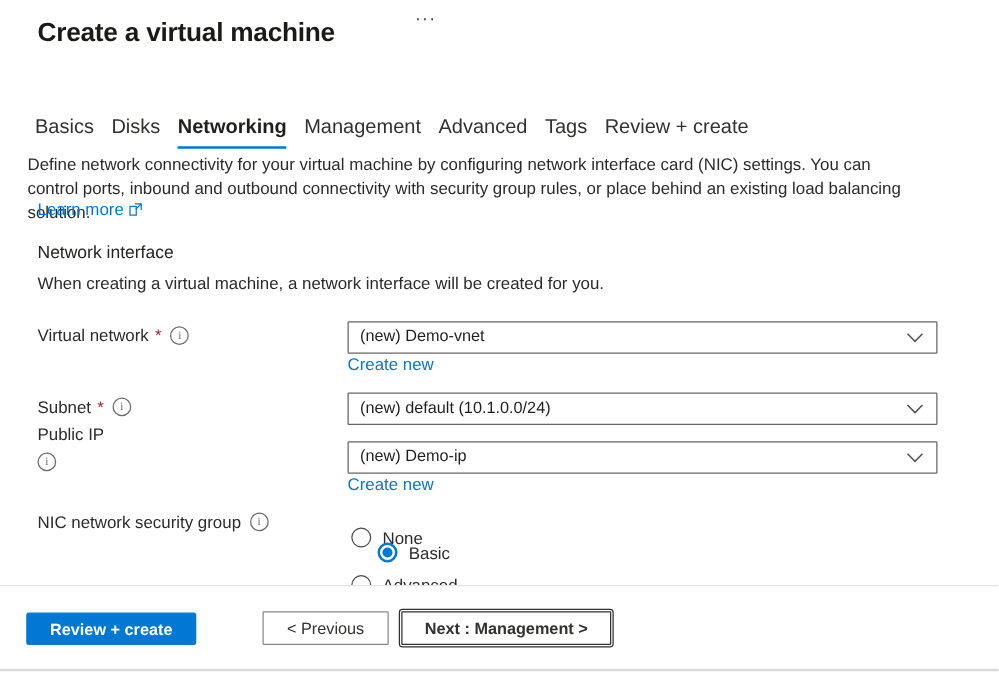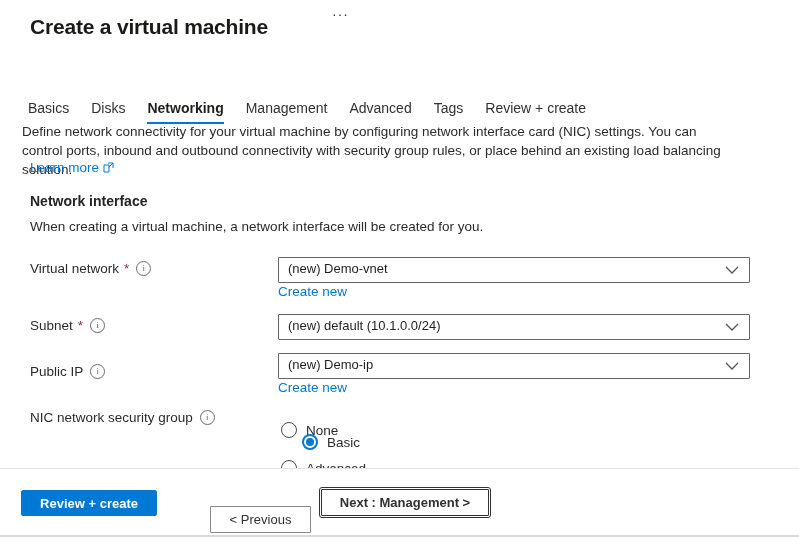--- a/index.html
+++ b/index.html
@@ -11,28 +11,28 @@
 
   .page-title {
     position:absolute; left:30px; top:1px; font-size:21px; font-weight:700;
     color:#1b1a19; letter-spacing:-0.2px;
   }
   .more-btn {
     position:absolute; left:328px; top:4px; font-size:14px; color:#3b3a39;
     letter-spacing:1px; cursor:pointer; background:none; border:none; padding:2px 4px;
   }
 
-  .tabs { position:absolute; left:28px; top:100px; display:flex; gap:22px; font-size:14px; }
+  .tabs { position:absolute; left:28px; top:93px; display:flex; gap:14px; font-size:16px; }
   .tab { padding-bottom:6px; color:#323130; cursor:pointer; border-bottom:2px solid transparent; }
   .tab.selected { font-weight:700; border-bottom:2px solid #0078d4; color:#201f1e; }
 
   .description { position:absolute; left:22px; top:122px; width:702px; font-size:13.5px; line-height:19px; color:#2b2b2b; margin:0; }
   .learn-more { position:absolute; left:30px; top:160px; font-size:13.5px; color:#0078d4; text-decoration:none; display:inline-flex; align-items:center; gap:4px; }
 
-  .section-heading { position:absolute; left:30px; top:193px; font-size:14px; font-weight:700; color:#252423; }
+  .section-heading { position:absolute; left:30px; top:193px; font-size:14px; font-weight:400; color:#252423; }
   .section-subtext { position:absolute; left:30px; top:219px; font-size:13.5px; color:#2b2b2b; }
 
   .field-label { position:absolute; left:30px; display:flex; align-items:flex-start; gap:7px; font-size:13.5px; color:#2b2b2b; height:18px; }
   .required { color:#a4262c; font-size:13.5px; margin-left:-2px; }
   .info-icon {
     width:13px; height:13px; border:1px solid #6b6b6b; border-radius:50%;
     display:inline-flex; align-items:center; justify-content:center;
     color:#6b6b6b; flex:0 0 auto; cursor:default;
   }
   .info-icon::before { content:"i"; font-size:9px; font-family:"Liberation Serif", serif; line-height:1; }
@@ -57,21 +57,21 @@
     position:absolute; left:0; top:468px; width:799px; height:66px;
     background:#fff; border-top:1px solid #e4e4e4; border-bottom:2px solid #d8d8d8;
   }
   .btn { cursor:pointer; display:flex; align-items:center; justify-content:center; box-sizing:border-box; font-family:"Liberation Sans", sans-serif; }
   .btn-primary {
     position:absolute; left:21px; top:21px; width:136px; height:26px;
     background:#0078d4; color:#ffffff; font-weight:700; font-size:13px;
     border:1px solid #0078d4; border-radius:2px;
   }
   .btn-previous {
-    position:absolute; left:210px; top:37px; width:101px; height:27px;
+    position:absolute; left:210px; top:20px; width:101px; height:27px;
     background:#ffffff; border:1px solid #8a8886; border-radius:1px;
     font-size:13px; color:#323130;
   }
   .btn-next {
     position:absolute; left:321px; top:20px; width:168px; height:27px;
     background:#ffffff; border:1px solid #323130; outline:1px solid #323130; outline-offset:1px;
     border-radius:1px; font-size:13px; font-weight:700; color:#323130;
   }
 </style>
 </head>
@@ -130,21 +130,21 @@
     </div>
     <div class="select" style="top:314px;">
       <span>(new) default (10.1.0.0/24)</span>
       <span class="chev">
         <svg width="14" height="9" viewBox="0 0 14 9">
             <path d="M1 1.5l6 6 6-6" fill="none" stroke="#555" stroke-width="1.3"></path>
           </svg>
       </span>
     </div>
 
-    <div class="field-label" style="top:364px;">
+    <div class="field-label" style="top:340px;flex-direction:column;">
       <span>Public IP</span>
       <span class="info-icon"></span>
     </div>
     <div class="select" style="top:353px;">
       <span>(new) Demo-ip</span>
       <span class="chev">
         <svg width="14" height="9" viewBox="0 0 14 9">
             <path d="M1 1.5l6 6 6-6" fill="none" stroke="#555" stroke-width="1.3"></path>
           </svg>
       </span>

